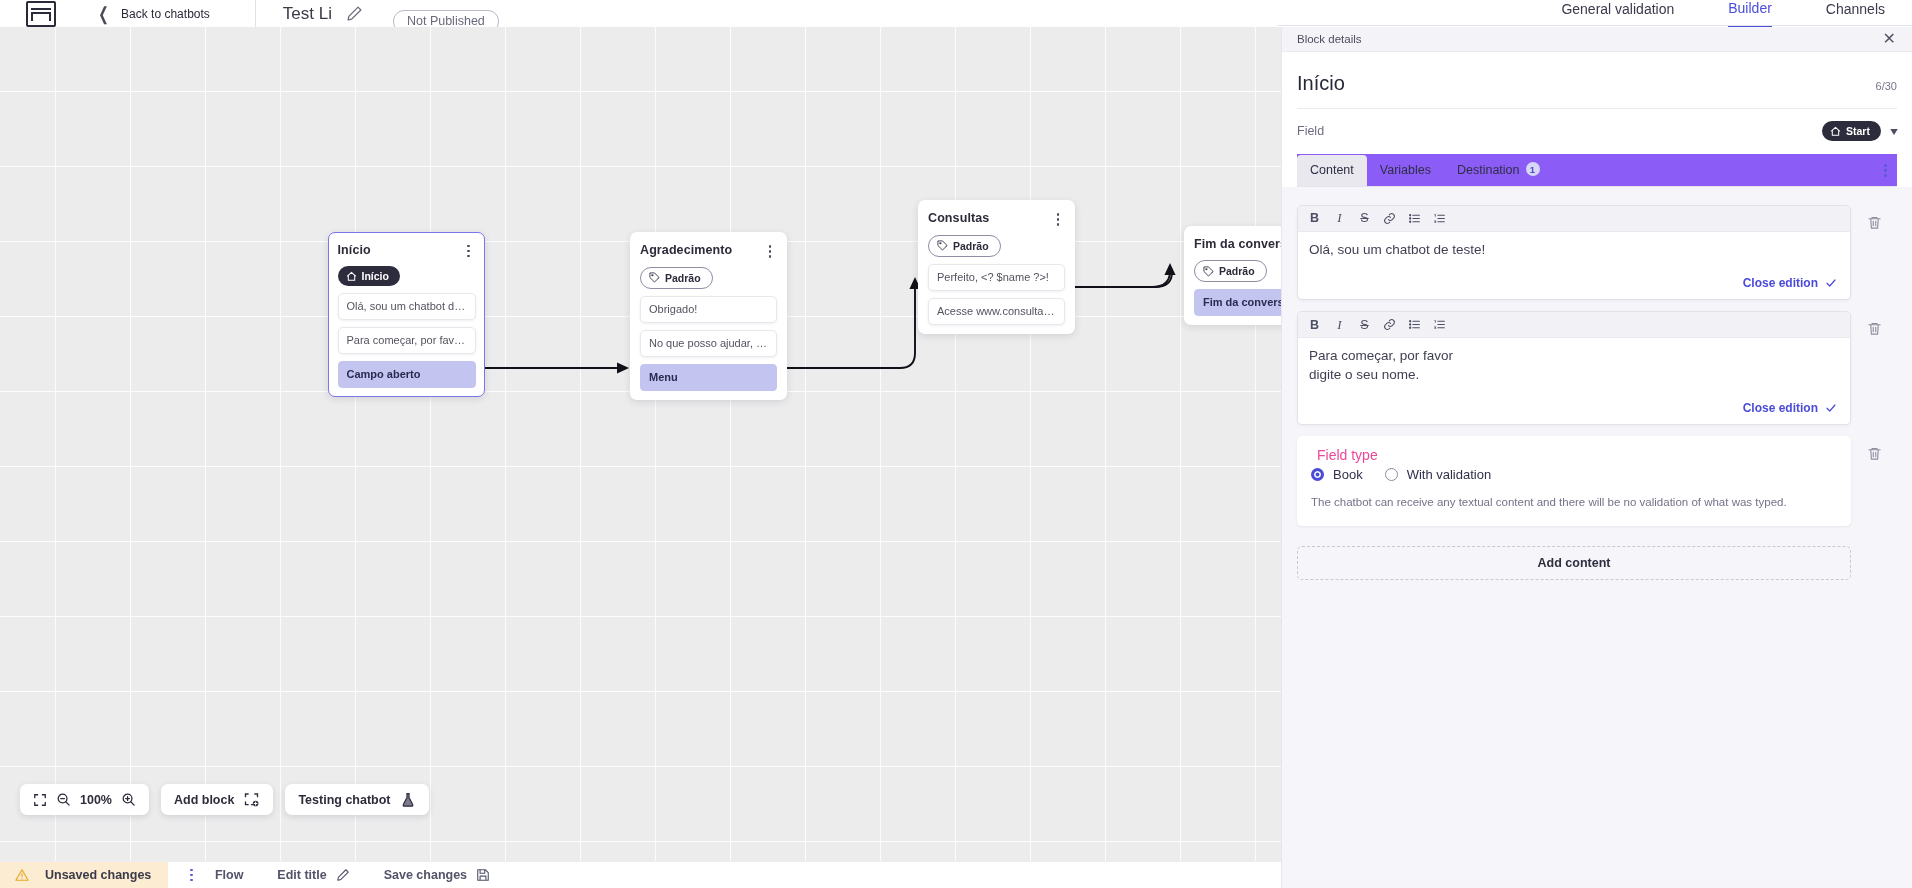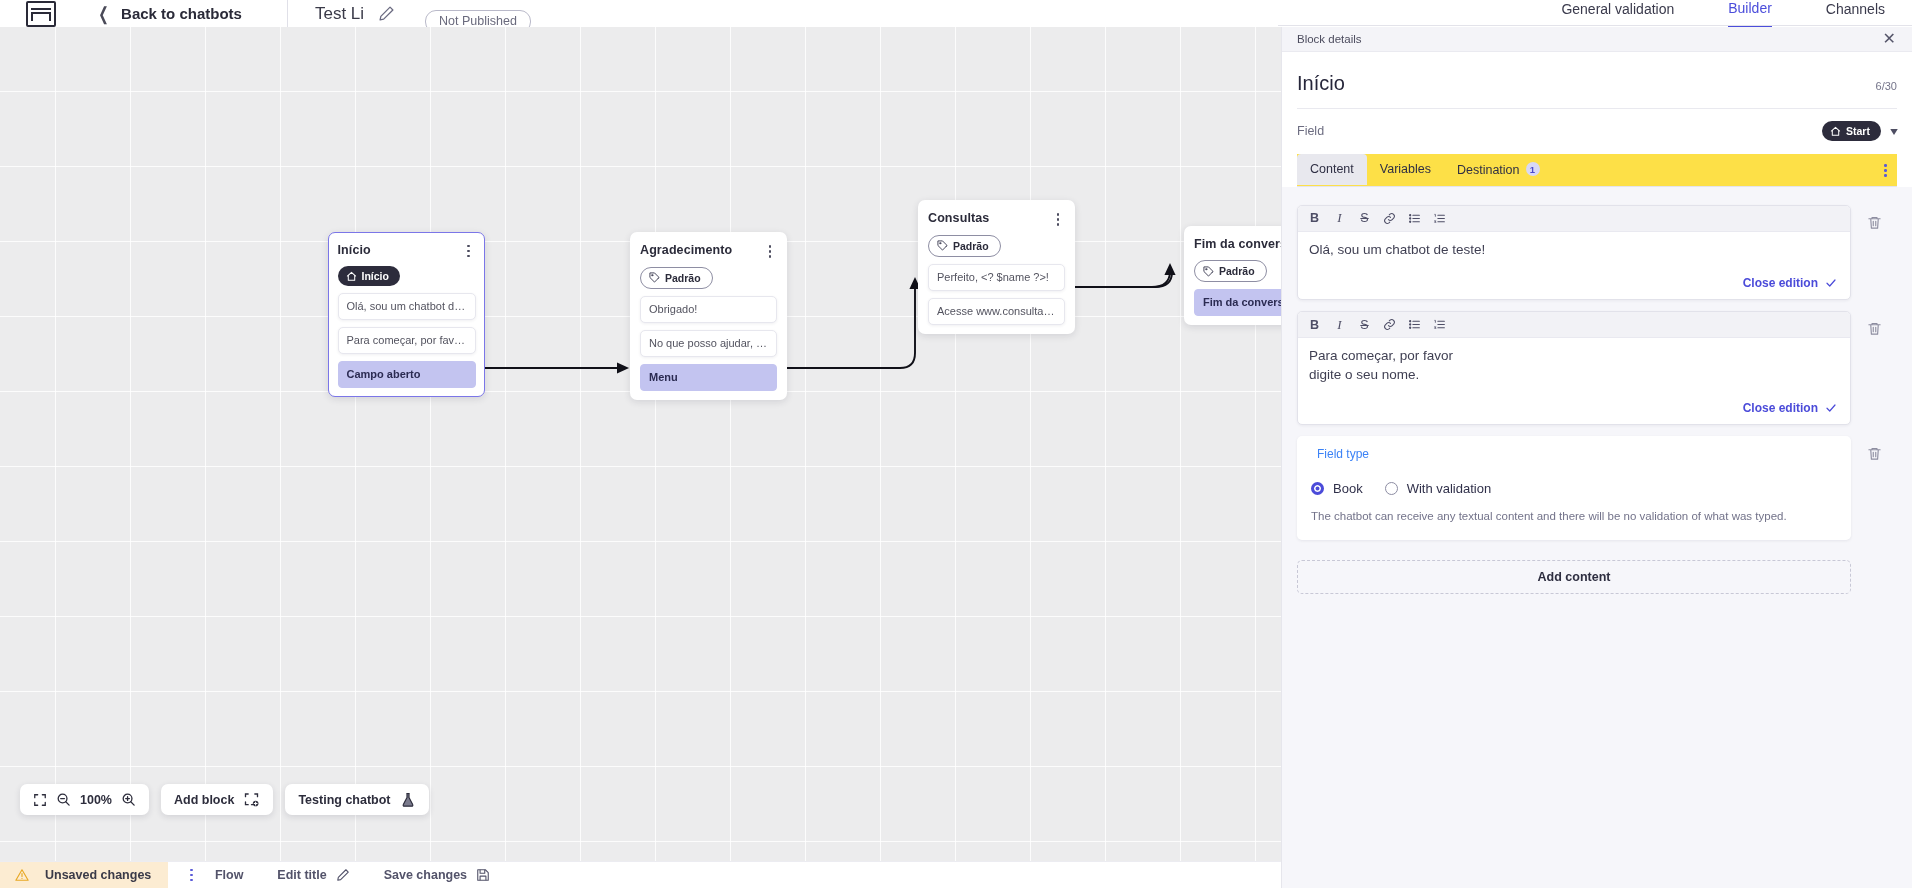--- a/index.html
+++ b/index.html
@@ -27,21 +27,21 @@
   }
   .logo-box::after {
     content: ""; position: absolute; left: 3px; right: 3px; bottom: 4px;
     height: 7px; border: 2px solid #2a2a38; border-bottom: none;
   }
   .back-chev {
     margin-left: 40px; font-size: 18px; color: #4a4a58; line-height: 1;
     transform: scaleX(0.7); display: inline-block;
   }
   .back-label {
-    margin-left: 10px; font-size: 15px; font-weight: 700; color: #2a2a38;
+    margin-left: 10px; font-size: 12px; font-weight: 400; color: #2a2a38;
     white-space: nowrap;
   }
   .top-divider {
     width: 1px; height: 54px; background: #e0e0e8; margin-left: 45px;
   }
   .bot-title {
     margin-left: 27px; font-size: 17px; color: #3a3a48; white-space: nowrap;
   }
   .pencil-ico { margin-left: 14px; }
   .pub-badge {
@@ -147,22 +147,22 @@
     display: flex; align-items: baseline; justify-content: space-between;
     padding: 20px 0 13px 0; border-bottom: 1px solid #e9e9ef;
   }
   .blk-title { font-size: 20px; color: #26263a; }
   .char-count { font-size: 11px; color: #74748a; }
   .marker-row { display: flex; align-items: center; justify-content: space-between; padding: 12px 0 13px 0; }
   .marker-lbl { font-size: 12.5px; color: #6c6c80; }
   .marker-right { display: flex; align-items: center; gap: 10px; }
   .chev-d { font-size: 12px; color: #4e4e63; transform: scaleX(1.25); }
   .tabs-row {
-    display: flex; align-items: flex-start; padding: 0; border-bottom: 1px solid #e4e4ec;
-    background: #fde047; position: relative;
+    display: flex; align-items: flex-end; padding: 0; border-bottom: 1px solid #e4e4ec;
+    background: #8b5cf6; position: relative;
   }
   .tab {
     font-size: 12.5px; color: #2f2f44; padding: 8px 13px 9px; cursor: pointer; white-space: nowrap;
   }
   .tab.active { background: #e8e8ee; border-radius: 4px 4px 0 0; }
   .tab-badge {
     display: inline-flex; align-items: center; justify-content: center;
     width: 14px; height: 14px; border-radius: 50%; background: #d8d8f6;
     color: #4b4bcb; font-size: 9.5px; font-weight: 700; margin-left: 6px;
     vertical-align: 1px;
@@ -188,21 +188,21 @@
   .trash-btn { width: 46px; display: flex; align-items: flex-start; justify-content: center; padding-top: 10px; cursor: pointer; }
 
   .openfield-row { display: flex; align-items: flex-start; margin-bottom: 20px; }
   .openfield { flex: 1; background: #ffffff; border-radius: 5px; box-shadow: 0 1px 3px rgba(40,40,70,.08); overflow: hidden; }
   .of-head {
     background: #c3c4f0; height: 23px; display: flex; align-items: center;
     justify-content: space-between; padding: 0 11px;
   }
   .of-title { font-size: 11px; font-weight: 700; color: #262648; }
   .of-body { padding: 11px 14px 14px; }
-  .of-ftlabel { font-size: 12px; color: #3b82f6; margin-bottom: 20px; padding-left: 6px; }
+  .of-ftlabel { font-size: 14px; color: #ec4899; margin-bottom: 4px; padding-left: 6px; }
   .radios { display: flex; align-items: center; gap: 22px; margin-bottom: 12px; }
   .radio { display: flex; align-items: center; gap: 9px; cursor: pointer; }
   .rdot { width: 13px; height: 13px; border-radius: 50%; border: 1.5px solid #8d8da3; background: #fff; box-sizing: border-box; }
   .rdot.on { border: 3.5px solid #4b4bd9; background: #4b4bd9; box-shadow: inset 0 0 0 1.5px #fff; }
   .rlabel { font-size: 13px; color: #30304a; }
   .of-desc { font-size: 11.5px; color: #73738a; line-height: 1.5; }
 
   .addcontent {
     margin: 0 0 0 0; border: 1.5px dashed #c8c8d6; border-radius: 5px; height: 34px;
     display: flex; align-items: center; justify-content: center;

